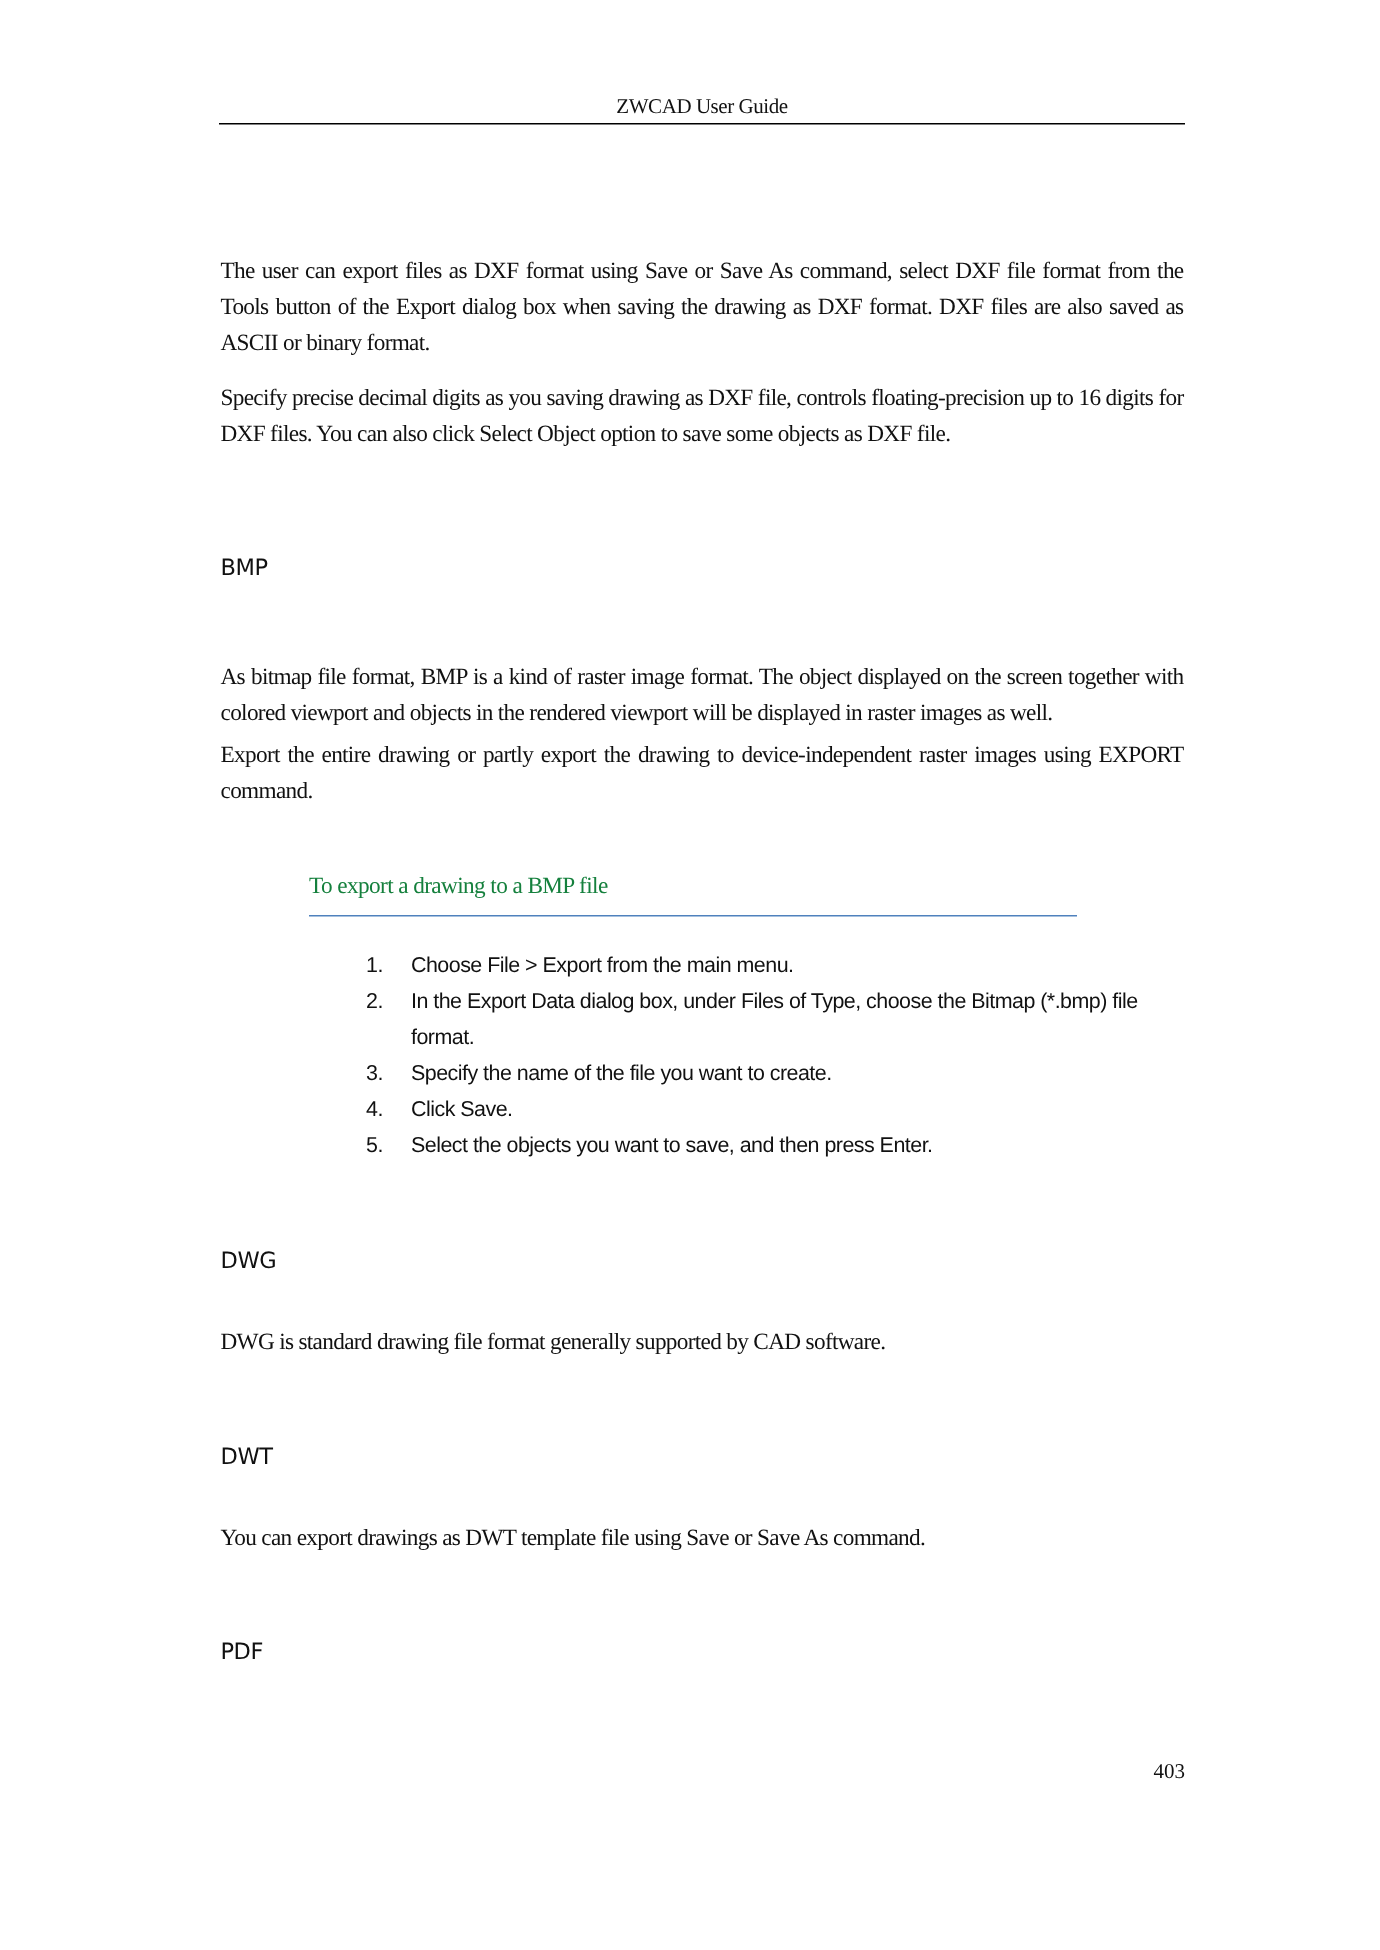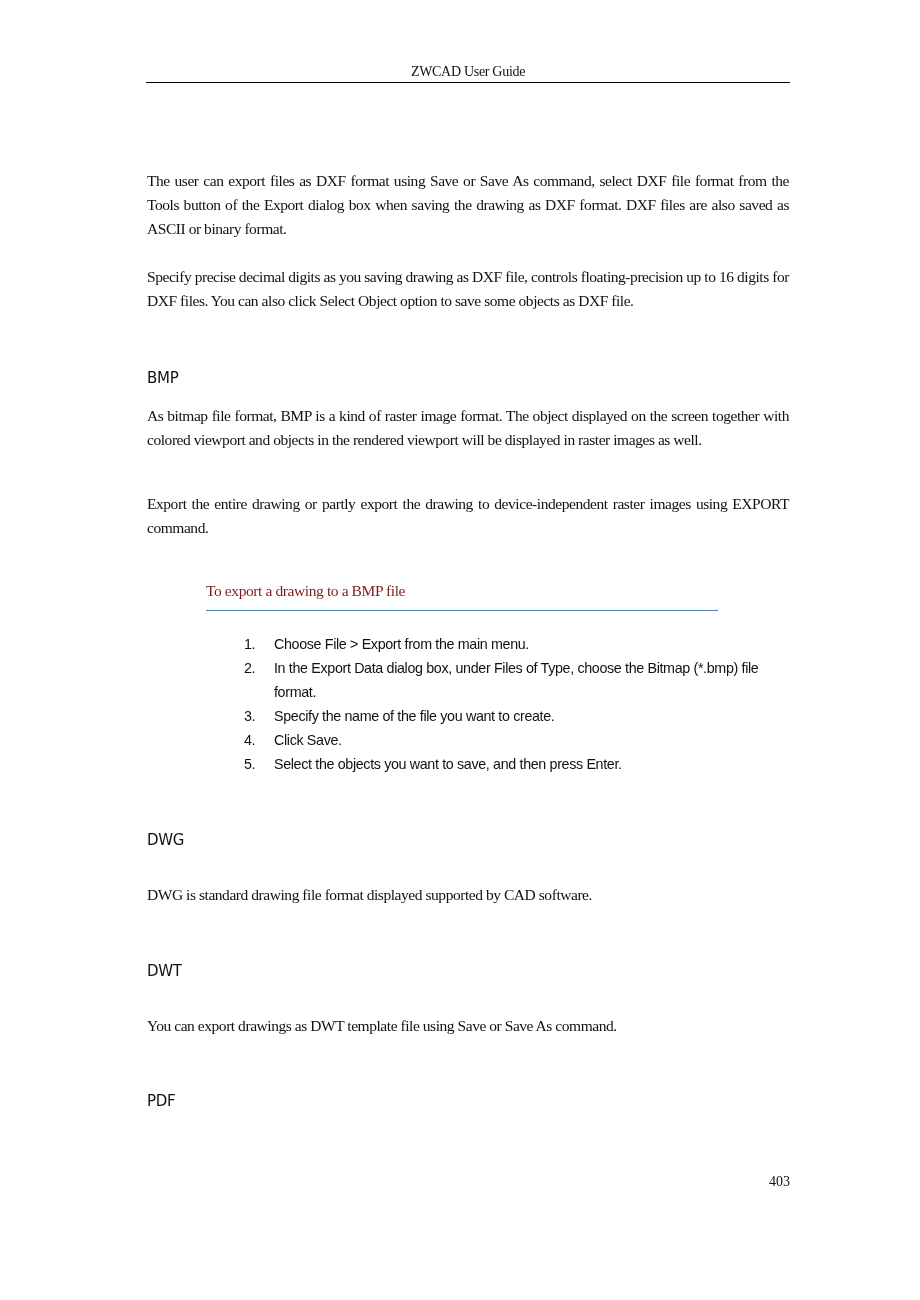--- a/index.html
+++ b/index.html
@@ -15,40 +15,40 @@
     position: absolute; left: 147px; width: 642px;
     font-family: "Liberation Serif", serif; font-size: 15.5px; line-height: 24px;
     letter-spacing: -0.45px; text-align: justify; margin: 0;
   }
   .h2 {
     position: absolute; left: 147px; font-family: "DejaVu Sans", sans-serif;
     font-size: 15px; letter-spacing: -0.3px; margin: 0; font-weight: normal;
   }
   .subhead {
     position: absolute; left: 206px; top: 582px; font-family: "Liberation Serif", serif;
-    font-size: 15.5px; color: #7f1d1d; letter-spacing: -0.4px;
+    font-size: 15.5px; color: #15803d; letter-spacing: -0.4px;
   }
   .subhead-rule { position: absolute; left: 206px; top: 610px; width: 512px; border-top: 1.3px solid #4f81bd; }
   .steps { position: absolute; left: 244px; top: 632px; width: 548px; margin: 0; padding: 0; list-style: none; }
   .step { position: relative; padding-left: 30px; font-family: "Liberation Sans", sans-serif; font-size: 14.3px; line-height: 24px; letter-spacing: -0.35px; }
   .step-num { position: absolute; left: 0; top: 0; }
   .footer { position: absolute; left: 146px; top: 1174px; width: 644px; text-align: right; font-family: "Liberation Serif", serif; font-size: 14px; }
 </style>
 </head>
 <body>
 
 <div class="page">
   <div class="header">ZWCAD User Guide</div>
   <div class="header-rule"></div>
 
   <p class="para" style="top:169px">The user can export files as DXF format using Save or Save As command, select DXF file format from the Tools button of the Export dialog box when saving the drawing as DXF format. DXF files are also saved as ASCII or binary format.</p>
-  <p class="para" style="top:265px">Specify precise decimal digits as you saving drawing as DXF file, controls floating-precision up to 16 digits for DXF files. You can also click Select Object option to save some objects as DXF file.</p>
+  <p class="para" style="top:254px">Specify precise decimal digits as you saving drawing as DXF file, controls floating-precision up to 16 digits for DXF files. You can also click Select Object option to save some objects as DXF file.</p>
 
   <h2 class="h2" style="top:369px">BMP</h2>
-  <p class="para" style="top:404px">As bitmap file format, BMP is a kind of raster image format. The object displayed on the screen together with colored viewport and objects in the rendered viewport will be displayed in raster images as well.</p>
+  <p class="para" style="top:440px">As bitmap file format, BMP is a kind of raster image format. The object displayed on the screen together with colored viewport and objects in the rendered viewport will be displayed in raster images as well.</p>
   <p class="para" style="top:492px">Export the entire drawing or partly export the drawing to device-independent raster images using EXPORT command.</p>
 
   <div class="subhead">To export a drawing to a BMP file</div>
   <div class="subhead-rule"></div>
 
   <ol class="steps">
     <li class="step">
       <span class="step-num">1.</span>
       <span>Choose File &gt; Export from the main menu.</span>
     </li>
@@ -64,21 +64,21 @@
       <span class="step-num">4.</span>
       <span>Click Save.</span>
     </li>
     <li class="step">
       <span class="step-num">5.</span>
       <span>Select the objects you want to save, and then press Enter.</span>
     </li>
   </ol>
 
   <h2 class="h2" style="top:831px">DWG</h2>
-  <p class="para" style="top:883px">DWG is standard drawing file format displayed supported by CAD software.</p>
+  <p class="para" style="top:883px">DWG is standard drawing file format generally supported by CAD software.</p>
 
   <h2 class="h2" style="top:962px">DWT</h2>
   <p class="para" style="top:1014px">You can export drawings as DWT template file using Save or Save As command.</p>
 
   <h2 class="h2" style="top:1092px">PDF</h2>
 
   <div class="footer">403</div>
 </div>
 
 </body></html>

